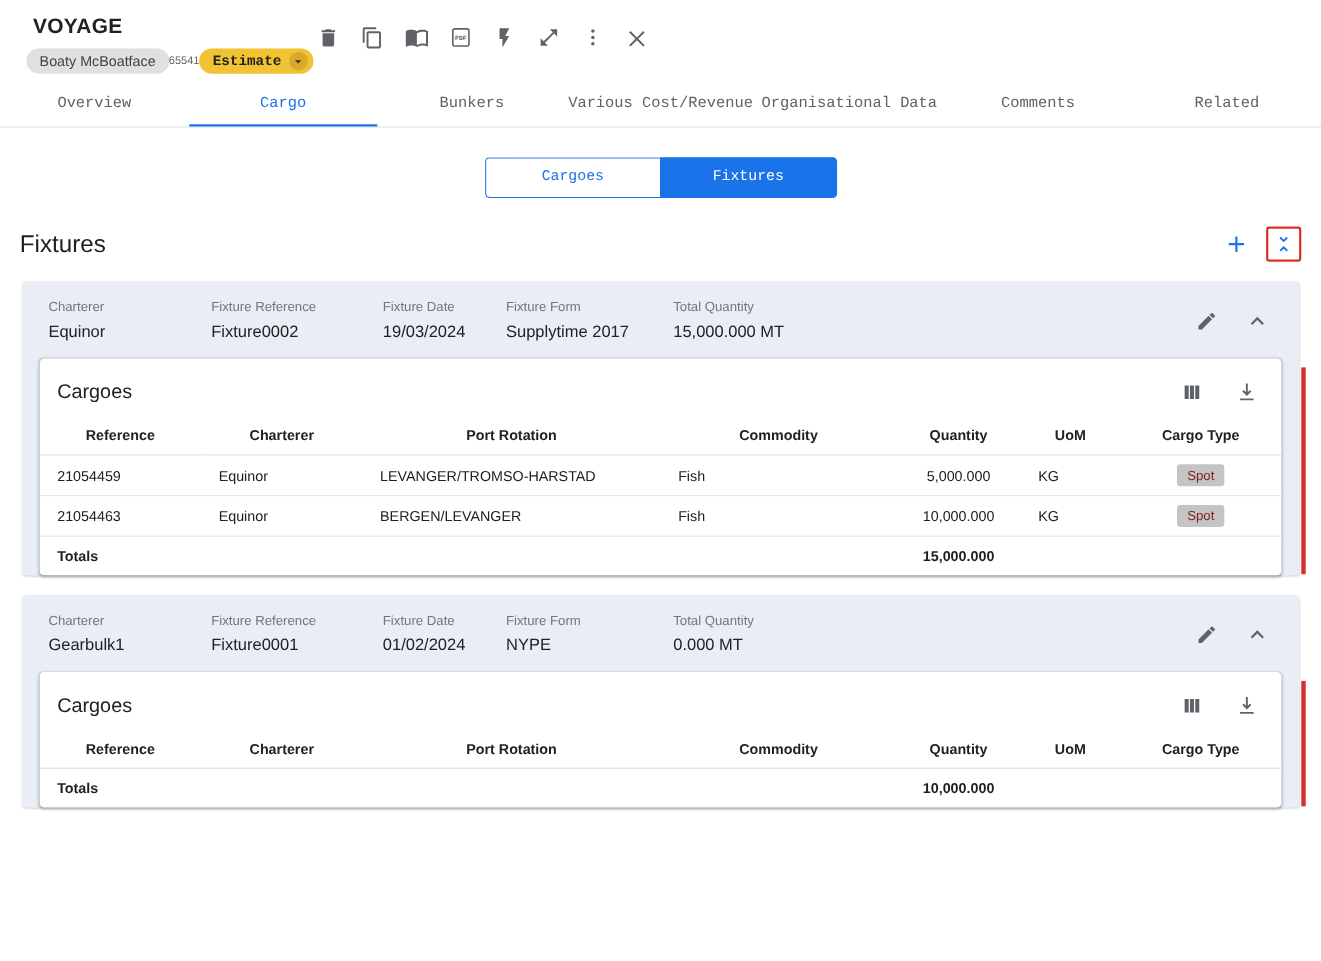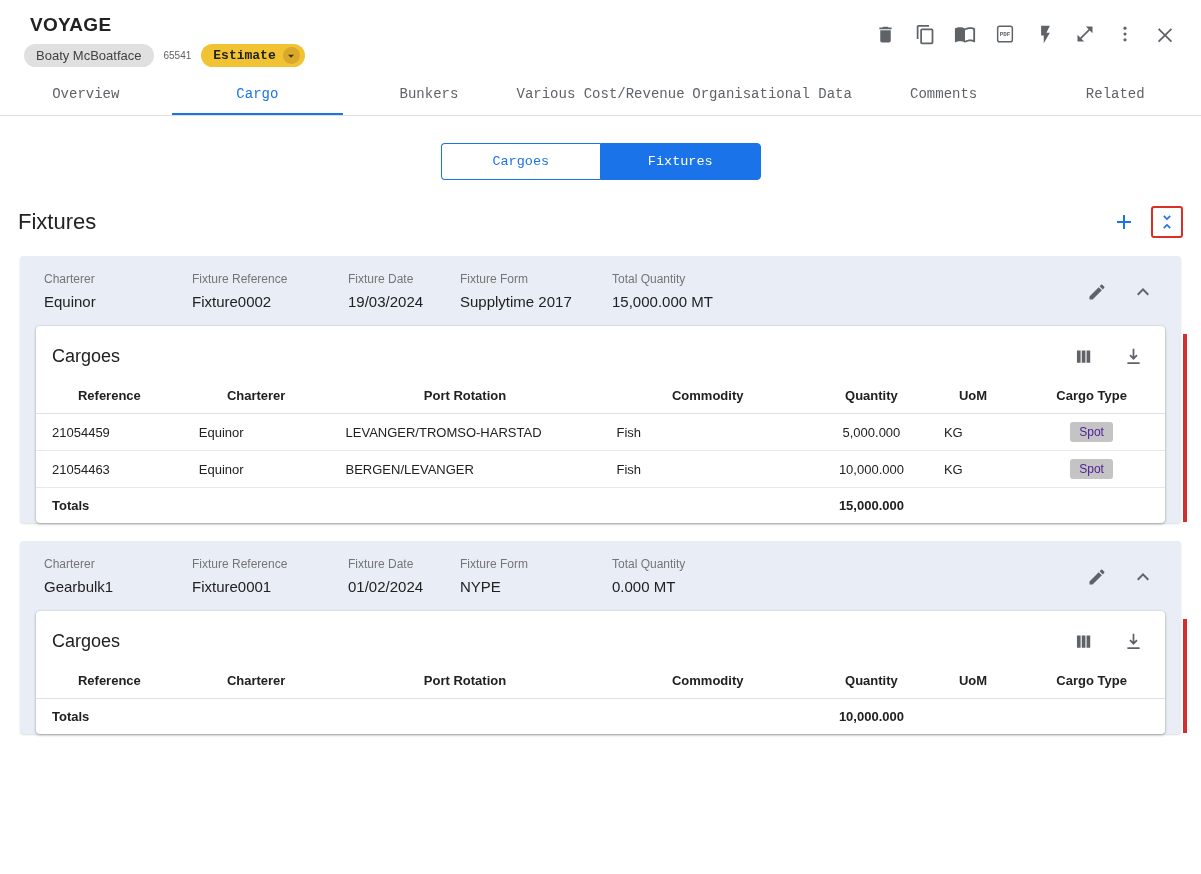--- a/index.html
+++ b/index.html
@@ -1,24 +1,24 @@
 <!DOCTYPE html>
 <html><head>
 <meta charset="utf-8">
 <style>
 *{box-sizing:border-box;margin:0;padding:0}
 html,body{width:1201px;height:874px}
 body{font-family:"Liberation Sans",sans-serif;background:#fff;color:#212121;overflow:hidden;position:relative}
 svg{display:block}
 button{font-family:Liberation Mono, monospace}
 .icon-btn{background:none;border:none;cursor:pointer;color:#5f6368;display:flex;align-items:center;justify-content:center;width:28px;height:28px;padding:0}
-.topbar{display:flex;justify-content:space-between;align-items:flex-start;padding:14px 22px 0 24px}
+.topbar{display:flex;align-items:flex-start;padding:14px 22px 0 24px}
 .tb-left{padding-left:6px}
 .app-title{font-size:19px;font-weight:700;letter-spacing:.3px}
-.chips-row{display:flex;align-items:center;gap:10px;margin:8px 0 0 -6px}
+.chips-row{display:flex;align-items:center;margin:8px 0 0 -6px}
 .chip-gray{background:#e0e0e0;color:#424242;font-size:13px;padding:4px 12px;border-radius:13px}
 .voyage-no{font-size:10px;color:#616161}
 .chip-amber{display:flex;align-items:center;gap:7px;background:#f1c232;border-radius:13px;padding:3px 5px 3px 12px;font-size:13px;font-weight:700;color:#1f1f1f;border:none;cursor:pointer}
 .caret-circle{width:17px;height:17px;border-radius:50%;background:#d9a92c;display:flex;align-items:center;justify-content:center;color:#3e3200}
 .tb-icons{display:flex;align-items:center;gap:12px;margin-top:6px}
 .tabs{display:flex;border-bottom:1px solid #e0e0e0;margin-top:9px}
 .tab{flex:1;background:none;border:none;border-bottom:2px solid transparent;font-size:14px;color:#5f6368;padding:10px 0 11px;cursor:pointer}
 .tab.active{color:#1a73e8;border-bottom-color:#1a73e8}
 .seg-wrap{display:flex;width:320px;margin:27px auto 0;height:37px}
 .seg{flex:1;font-size:13.5px;cursor:pointer;display:flex;align-items:center;justify-content:center}
@@ -39,21 +39,21 @@
 .fc-actions{display:flex;align-items:center;gap:18px;color:#5f6368;margin-top:6px}
 .inner-card{background:#fff;margin:8px 16px 16px;border-radius:4px;box-shadow:0 1px 3px rgba(0,0,0,.28),0 0 2px rgba(0,0,0,.12);overflow:hidden}
 .ic-head{display:flex;align-items:center;justify-content:space-between;padding:16px 18px 8px 16px}
 .ic-title{font-size:18px;font-weight:400}
 .ic-icons{display:flex;align-items:center;gap:22px;color:#5f6368}
 table{width:100%;border-collapse:collapse;font-size:13px}
 th{font-size:13px;font-weight:700;text-align:center;padding:10px 16px;border-bottom:1px solid #e0e0e0;color:#212121}
 td{padding:8px 16px;border-bottom:1px solid #e8e8e8;color:#212121}
 tr.totals td{border-bottom:none;font-weight:700;padding:10px 16px}
 .num{text-align:center}
-.spot-chip{display:inline-block;background:#c4c4c4;color:#4c1d95;font-size:12px;padding:3px 9px;border-radius:3px}
+.spot-chip{display:inline-block;background:#c4c4c4;color:#7f1d1d;font-size:12px;padding:3px 9px;border-radius:3px}
 </style>
 </head>
 <body>
 
 <header class="topbar">
   <div class="tb-left">
     <h1 class="app-title">VOYAGE</h1>
     <div class="chips-row">
       <span class="chip-gray">Boaty McBoatface</span>
       <span class="voyage-no">65541</span>

